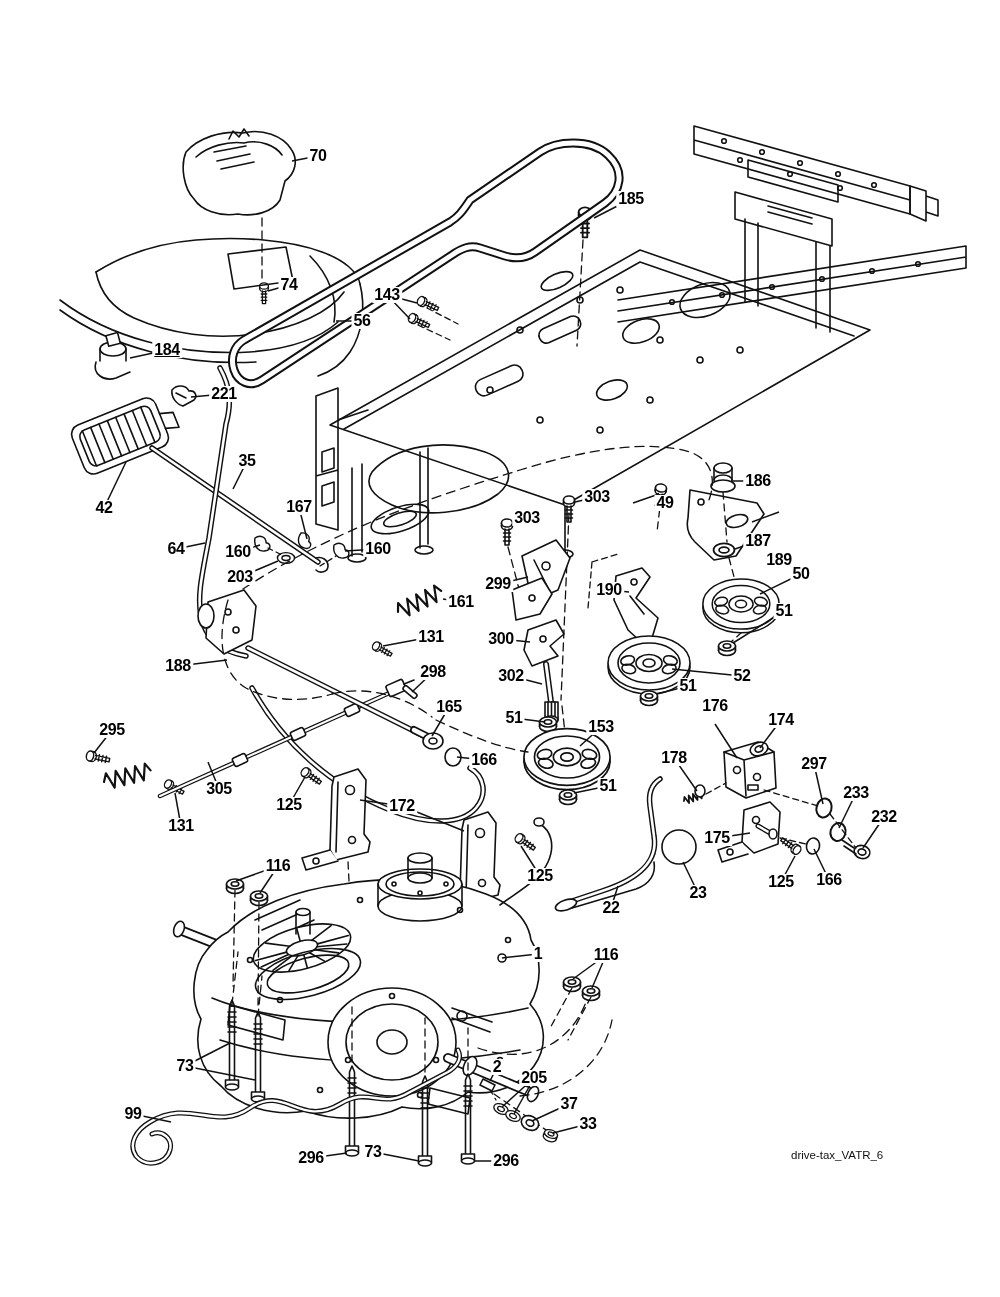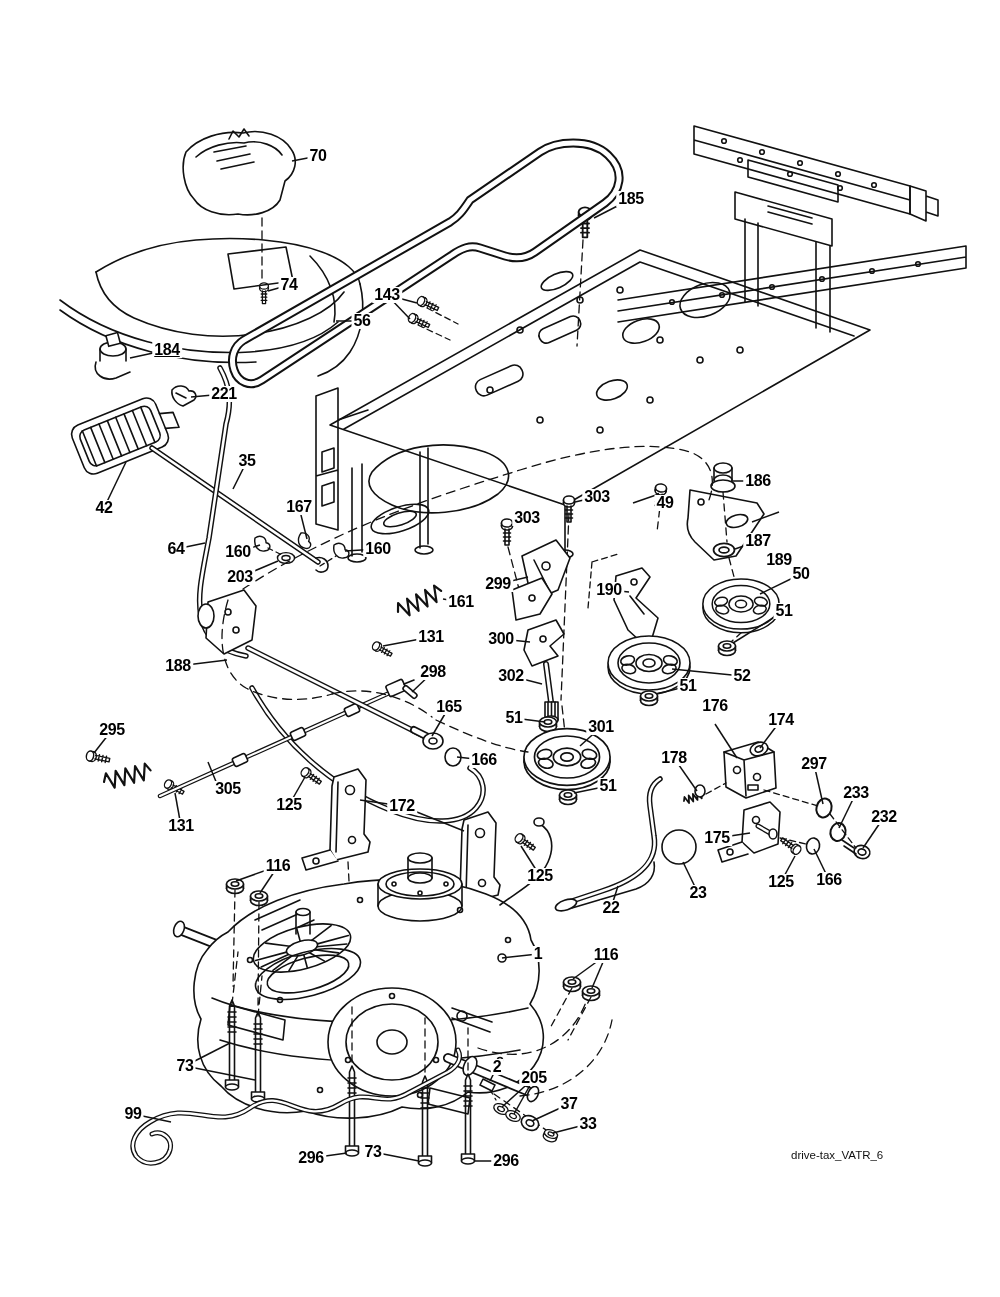--- a/index.html
+++ b/index.html
@@ -459,35 +459,35 @@
       <div class="callout" style="left: 758px; top: 541px;">187</div>
       <div class="callout" style="left: 801px; top: 574px;">50</div>
       <div class="callout" style="left: 784px; top: 611px;">51</div>
       <div class="callout" style="left: 498px; top: 584px;">299</div>
       <div class="callout" style="left: 609px; top: 590px;">190</div>
       <div class="callout" style="left: 501px; top: 639px;">300</div>
       <div class="callout" style="left: 511px; top: 676px;">302</div>
       <div class="callout" style="left: 742px; top: 676px;">52</div>
       <div class="callout" style="left: 688px; top: 686px;">51</div>
       <div class="callout" style="left: 514px; top: 718px;">51</div>
-      <div class="callout" style="left: 601px; top: 727px;">301</div>
+      <div class="callout" style="left: 601px; top: 727px;">153</div>
       <div class="callout" style="left: 608px; top: 786px;">51</div>
       <div class="callout" style="left: 715px; top: 706px;">176</div>
       <div class="callout" style="left: 781px; top: 720px;">174</div>
       <div class="callout" style="left: 674px; top: 758px;">178</div>
       <div class="callout" style="left: 814px; top: 764px;">297</div>
       <div class="callout" style="left: 856px; top: 793px;">233</div>
       <div class="callout" style="left: 884px; top: 817px;">232</div>
       <div class="callout" style="left: 717px; top: 838px;">175</div>
       <div class="callout" style="left: 781px; top: 882px;">125</div>
       <div class="callout" style="left: 829px; top: 880px;">166</div>
       <div class="callout" style="left: 698px; top: 893px;">23</div>
       <div class="callout" style="left: 611px; top: 908px;">22</div>
       <div class="callout" style="left: 112px; top: 730px;">295</div>
-      <div class="callout" style="left: 228px; top: 789px;">305</div>
+      <div class="callout" style="left: 219px; top: 789px;">305</div>
       <div class="callout" style="left: 181px; top: 826px;">131</div>
       <div class="callout" style="left: 431px; top: 637px;">131</div>
       <div class="callout" style="left: 433px; top: 672px;">298</div>
       <div class="callout" style="left: 178px; top: 666px;">188</div>
       <div class="callout" style="left: 449px; top: 707px;">165</div>
       <div class="callout" style="left: 484px; top: 760px;">166</div>
       <div class="callout" style="left: 402px; top: 806px;">172</div>
       <div class="callout" style="left: 289px; top: 805px;">125</div>
       <div class="callout" style="left: 540px; top: 876px;">125</div>
       <div class="callout" style="left: 278px; top: 866px;">116</div>

